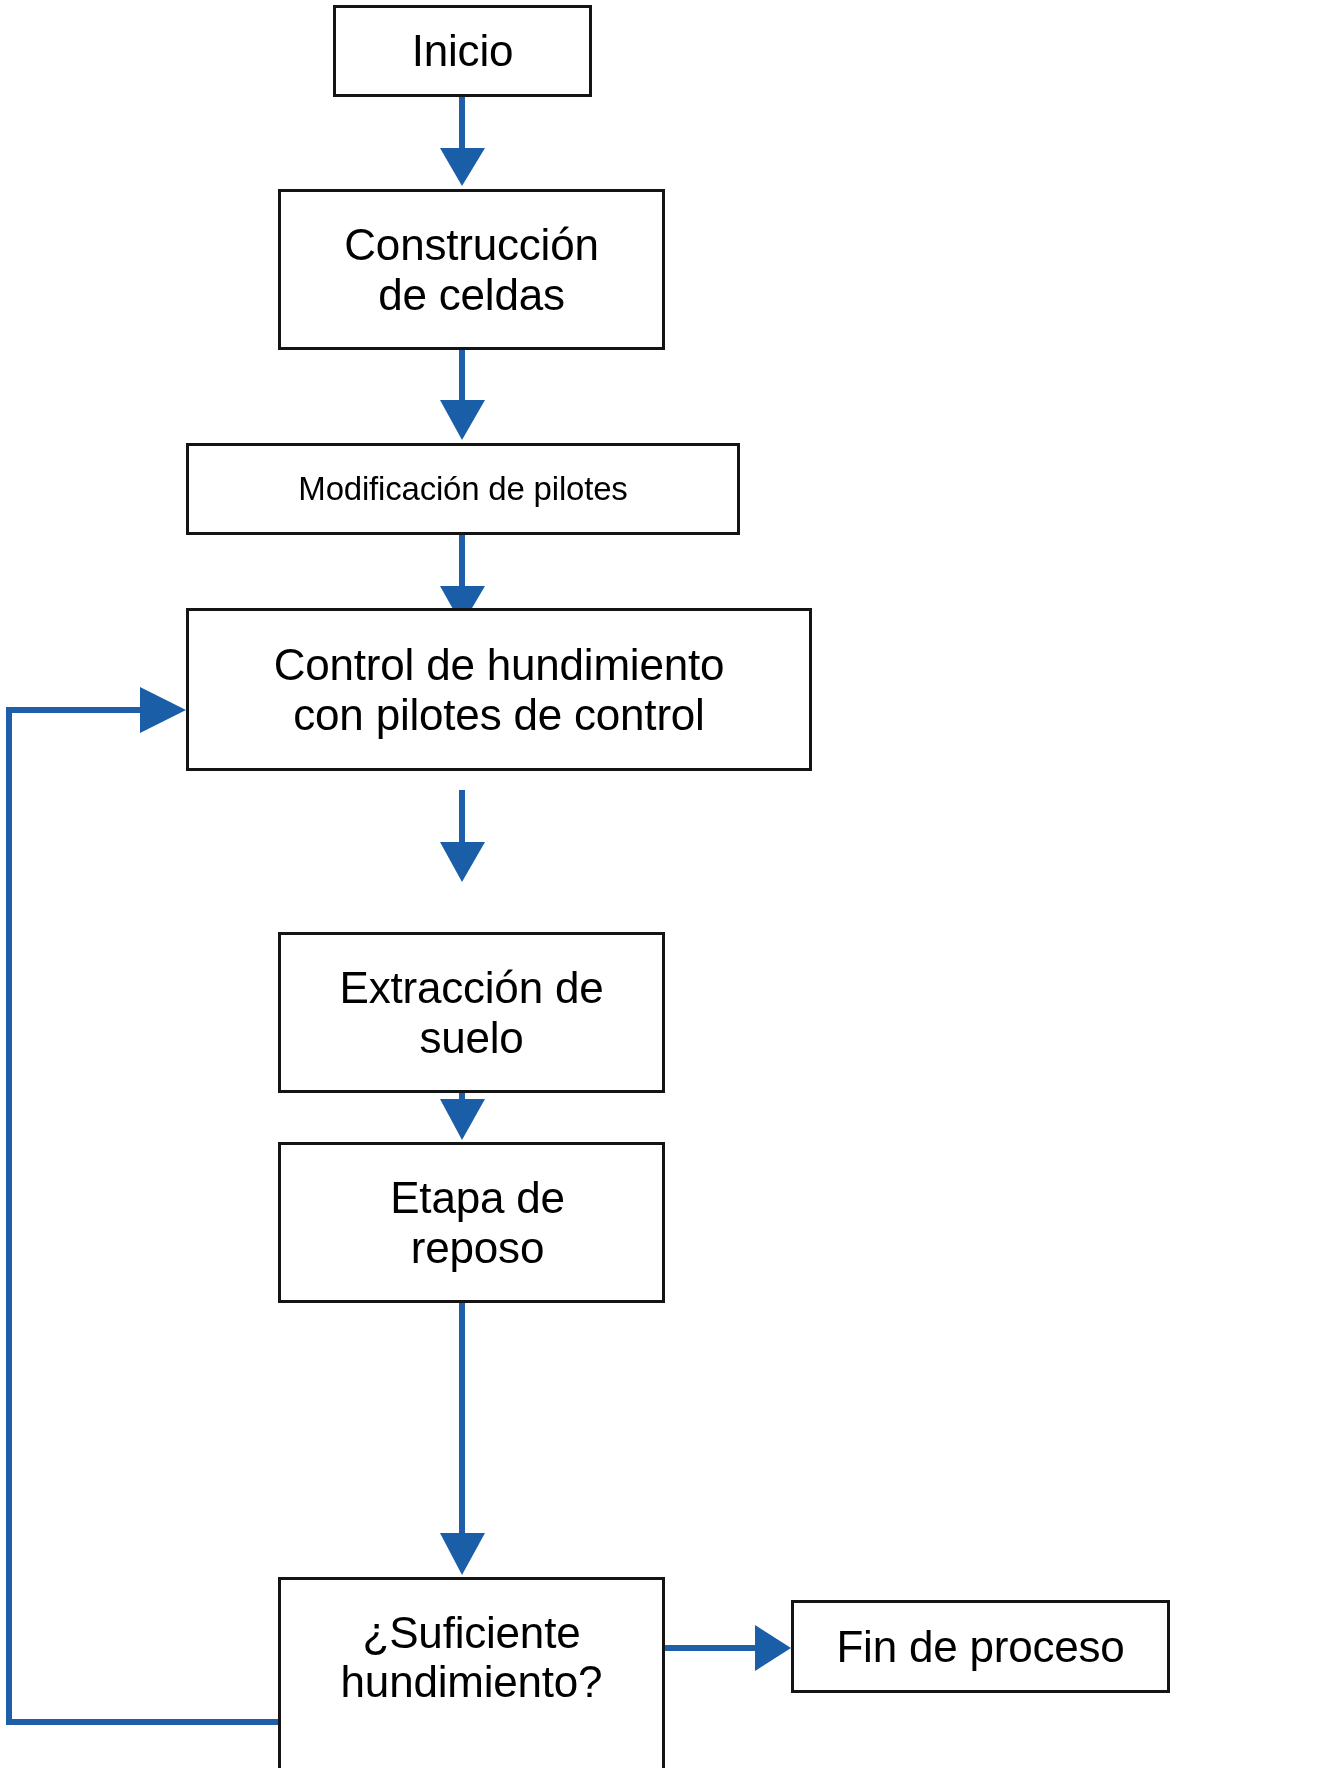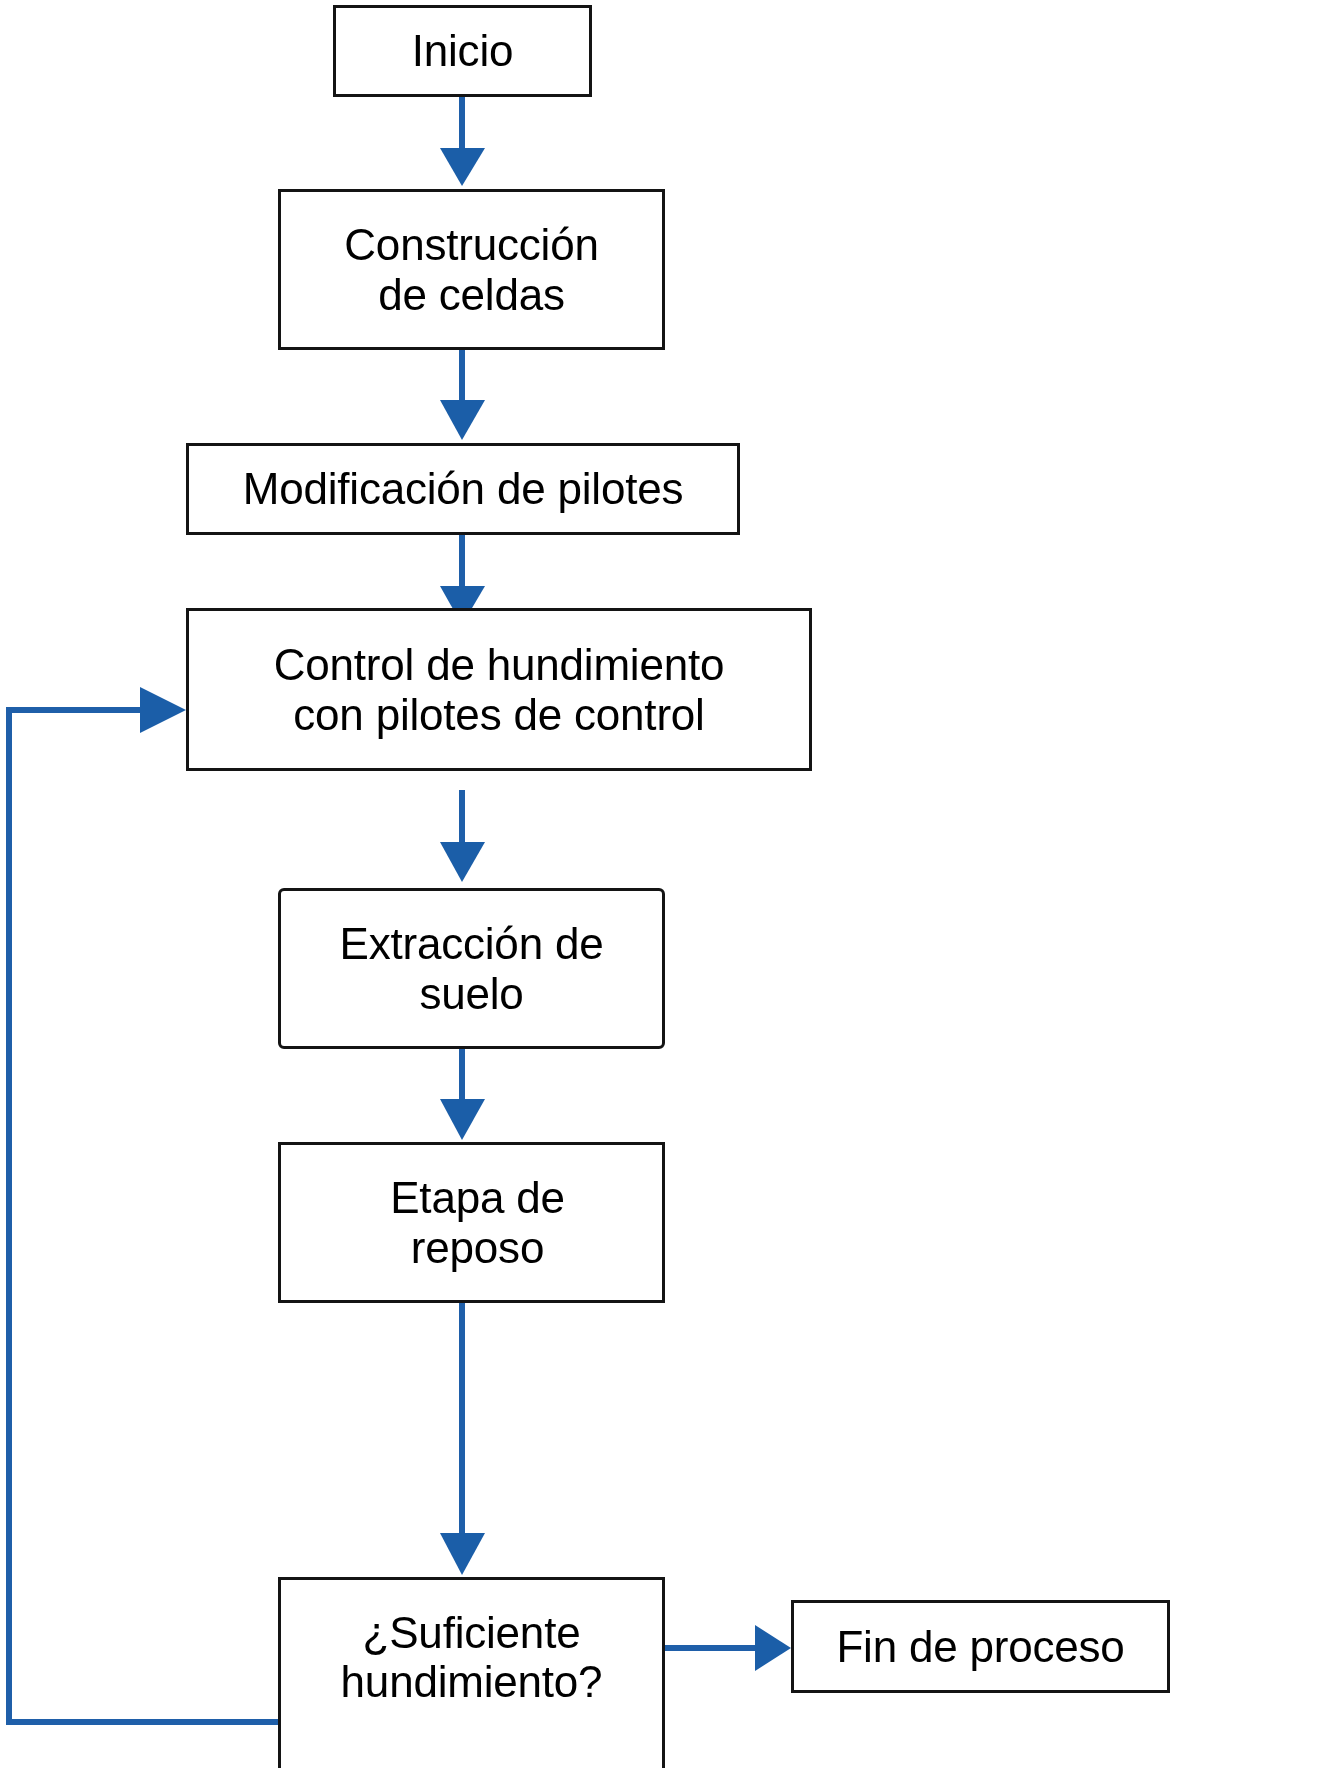--- a/index.html
+++ b/index.html
@@ -93,30 +93,30 @@
 
   <div class="node" style="left:333px; top:5px; width:259px; height:92px; font-size:44px;">
     <span>Inicio</span>
   </div>
 
   <div class="node" style="left:278px; top:189px; width:387px; height:161px; font-size:44px;">
     <span>Construcción
 de celdas</span>
   </div>
 
-  <div class="node" style="left:186px; top:443px; width:554px; height:92px; font-size:44px;">
+  <div class="node" style="left:186px; top:443px; width:554px; height:92px; font-size:33px;">
     <span>Modificación de pilotes</span>
   </div>
 
   <div class="node" style="left:186px; top:608px; width:626px; height:163px; font-size:44px;">
     <span>Control de hundimiento
 con pilotes de control</span>
   </div>
 
-  <div class="node" style="left:278px; top:888px; width:387px; height:161px; font-size:44px;border-radius:6px;">
+  <div class="node" style="left:278px; top:932px; width:387px; height:161px; font-size:44px;">
     <span>Extracción de
 suelo</span>
   </div>
 
   <div class="node" style="left:278px; top:1142px; width:387px; height:161px; font-size:44px;padding-left:12px;">
     <span>Etapa de
 reposo</span>
   </div>
 
   <div class="node" style="left:278px; top:1577px; width:387px; height:196px; font-size:44px; align-items:flex-start; padding-top:28px;">

